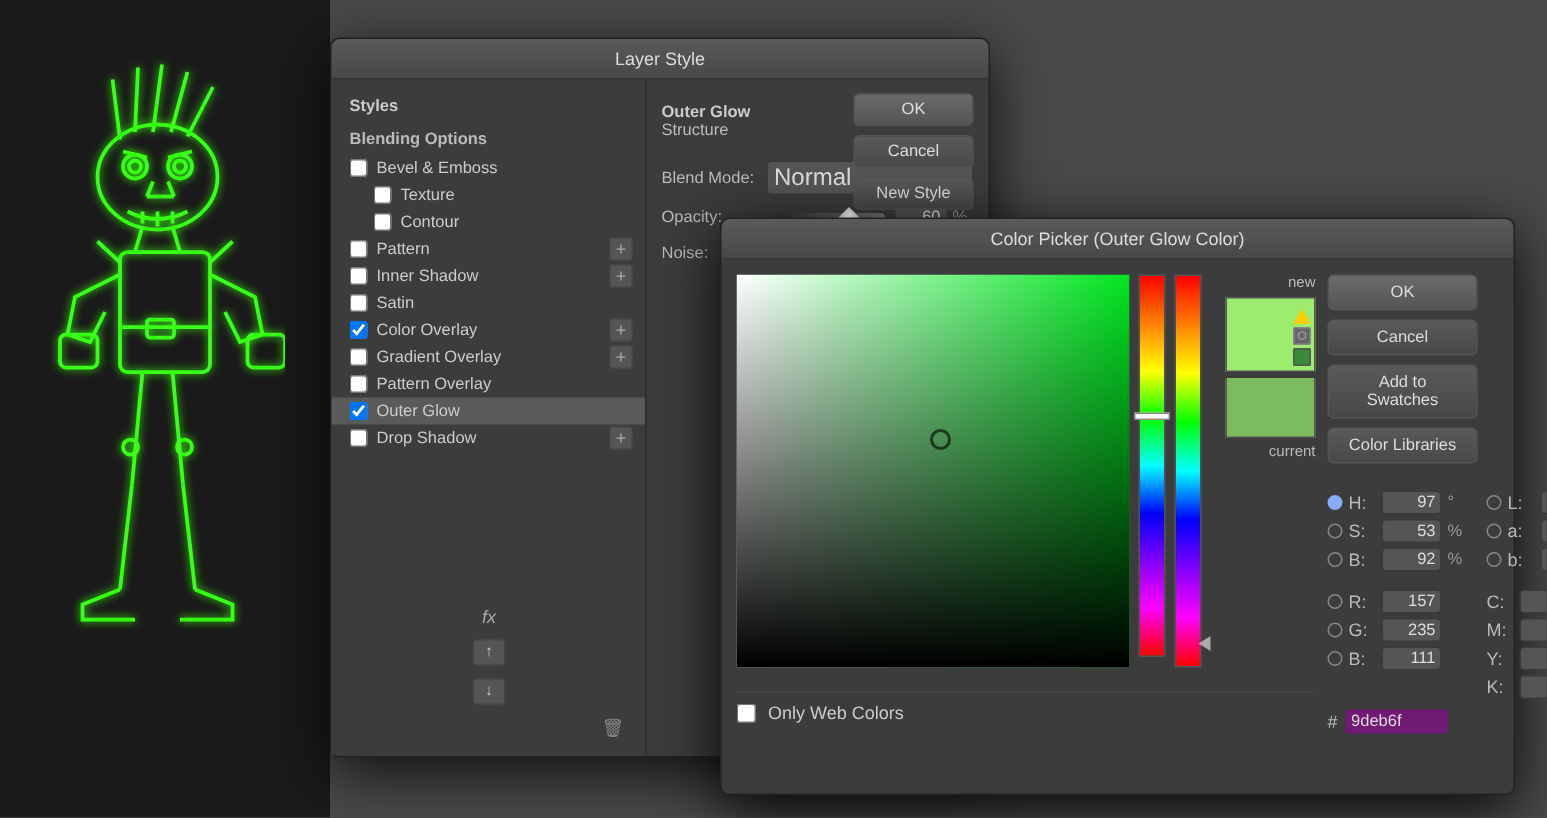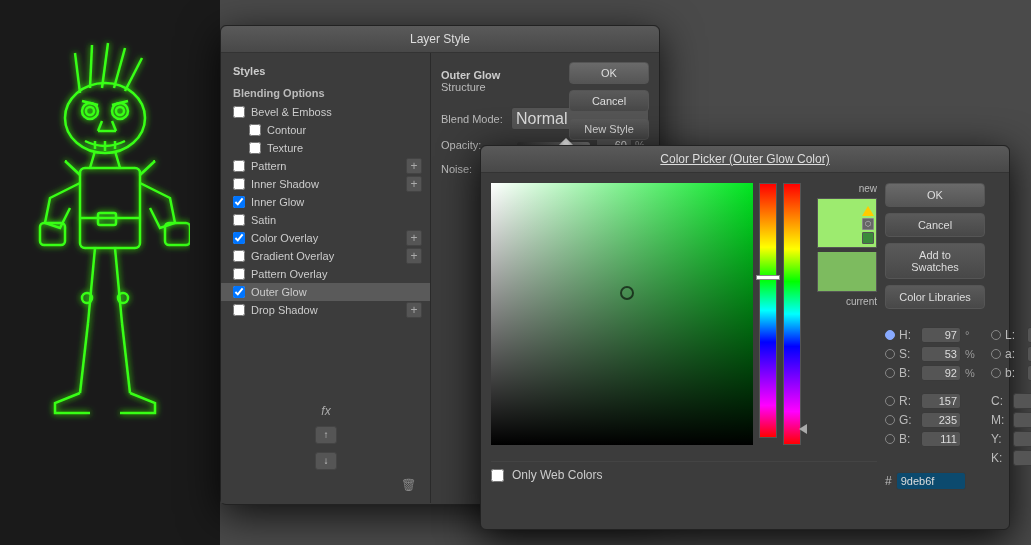--- a/index.html
+++ b/index.html
@@ -260,21 +260,20 @@
     }
 
     .color-picker-titlebar {
       background: linear-gradient(to bottom, #5a5a5a, #484848);
       border-radius: 6px 6px 0 0;
       padding: 6px 21px;
       text-align: center;
       font-size: 12px;
       color: #ddd;
       border-bottom: 1px solid #333;
-      text-decoration: underline;
     }
 
     .color-picker-body {
       display: flex;
       padding: 10px;
       gap: 8px;
       height: calc(100% - 30px);
     }
 
     
@@ -414,21 +413,21 @@
       margin-top: 6px;
     }
 
     .hex-hash {
       color: #bbb;
       font-size: 12px;
     }
 
     .hex-input {
       width: 70px;
-      background: #0c4a6e;
+      background: #701a75;
       border: 1px solid #3a3a3a;
       border-radius: 3px;
       color: #ddd;
       font-size: 11px;
       padding: 2px 4px;
     }
 
     
     .og-header {
       padding: 6px 0 8px;
@@ -592,39 +591,35 @@
     <div class="sidebar">
       <div class="sidebar-title">Styles</div>
       <div class="sidebar-section-title">Blending Options</div>
 
       <div class="sidebar-item">
         <input type="checkbox" style="">
         <span class="sidebar-item-label">Bevel &amp; Emboss</span>
       </div>
       <div class="sidebar-item indent-1">
         <input type="checkbox" style="">
+        <span class="sidebar-item-label">Texture</span>
+      </div>
+      <div class="sidebar-item indent-1">
+        <input type="checkbox" style="">
         <span class="sidebar-item-label">Contour</span>
-      </div>
-      <div class="sidebar-item indent-1">
-        <input type="checkbox" style="">
-        <span class="sidebar-item-label">Texture</span>
       </div>
       <div class="sidebar-item">
         <input type="checkbox" style="">
         <span class="sidebar-item-label">Pattern</span>
         <span class="add-btn">+</span>
       </div>
       <div class="sidebar-item">
         <input type="checkbox" style="">
         <span class="sidebar-item-label">Inner Shadow</span>
         <span class="add-btn">+</span>
-      </div>
-      <div class="sidebar-item">
-        <input type="checkbox" checked="" style="">
-        <span class="sidebar-item-label">Inner Glow</span>
       </div>
       <div class="sidebar-item">
         <input type="checkbox" style="">
         <span class="sidebar-item-label">Satin</span>
       </div>
       <div class="sidebar-item">
         <input type="checkbox" checked="" style="">
         <span class="sidebar-item-label">Color Overlay</span>
         <span class="add-btn">+</span>
       </div>

